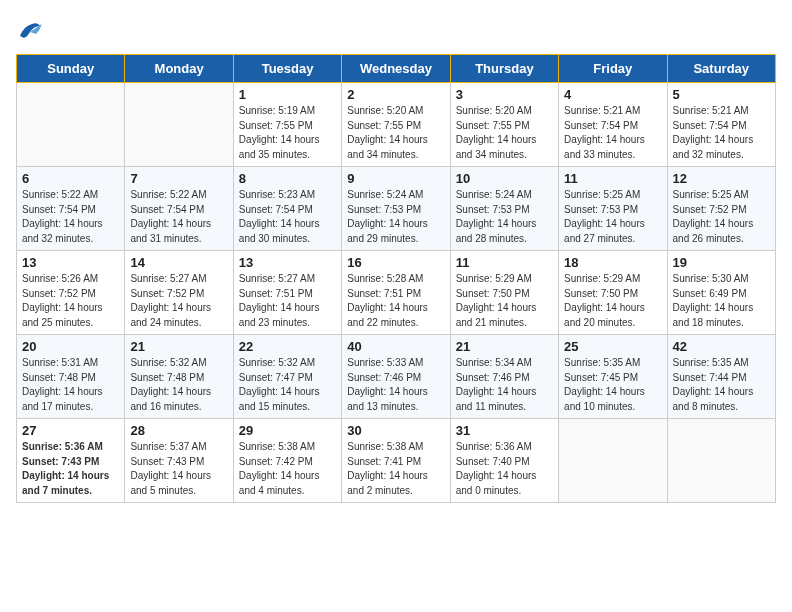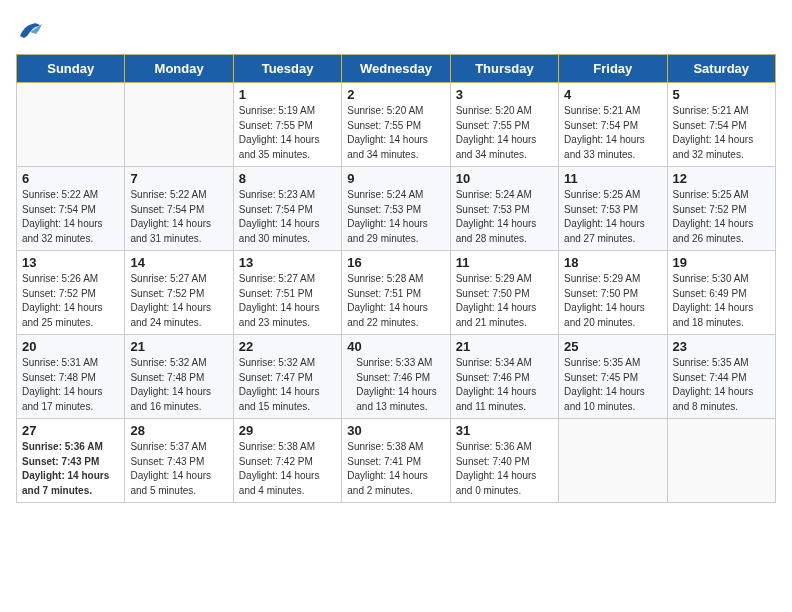--- a/index.html
+++ b/index.html
@@ -276,41 +276,41 @@
         </td>
         <td>
           <span class="day-num">22</span>
           <div class="day-info" style="white-space: pre-line;">Sunrise: 5:32 AM
 Sunset: 7:47 PM
 Daylight: 14 hours
 and 15 minutes.</div>
         </td>
         <td>
           <span class="day-num">40</span>
-          <div class="day-info" style="white-space: pre-line; margin-left: 9px;">Sunrise: 5:33 AM
+          <div class="day-info" style="white-space: pre-line;">Sunrise: 5:33 AM
 Sunset: 7:46 PM
 Daylight: 14 hours
 and 13 minutes.</div>
         </td>
         <td>
           <span class="day-num">21</span>
           <div class="day-info" style="white-space: pre-line;">Sunrise: 5:34 AM
 Sunset: 7:46 PM
 Daylight: 14 hours
 and 11 minutes.</div>
         </td>
         <td>
           <span class="day-num">25</span>
           <div class="day-info" style="white-space: pre-line;">Sunrise: 5:35 AM
 Sunset: 7:45 PM
 Daylight: 14 hours
 and 10 minutes.</div>
         </td>
         <td>
-          <span class="day-num">23</span>
+          <span class="day-num">42</span>
           <div class="day-info" style="white-space: pre-line;">Sunrise: 5:35 AM
 Sunset: 7:44 PM
 Daylight: 14 hours
 and 8 minutes.</div>
         </td>
       </tr>
       <tr>
         <td>
           <span class="day-num">27</span>
           <div class="day-info" style="white-space: pre-line; font-weight: bold;">Sunrise: 5:36 AM

